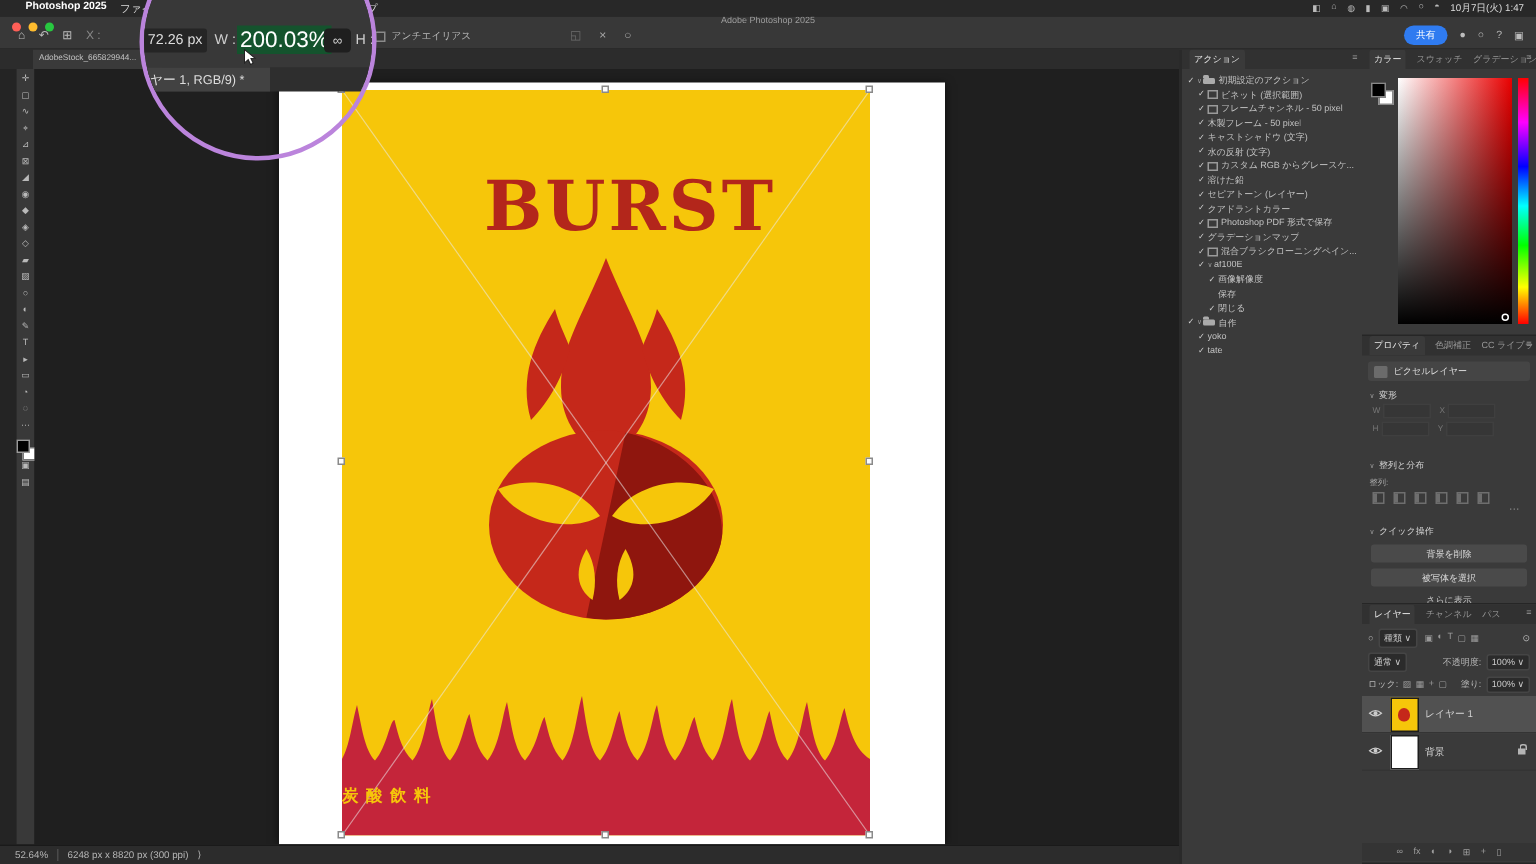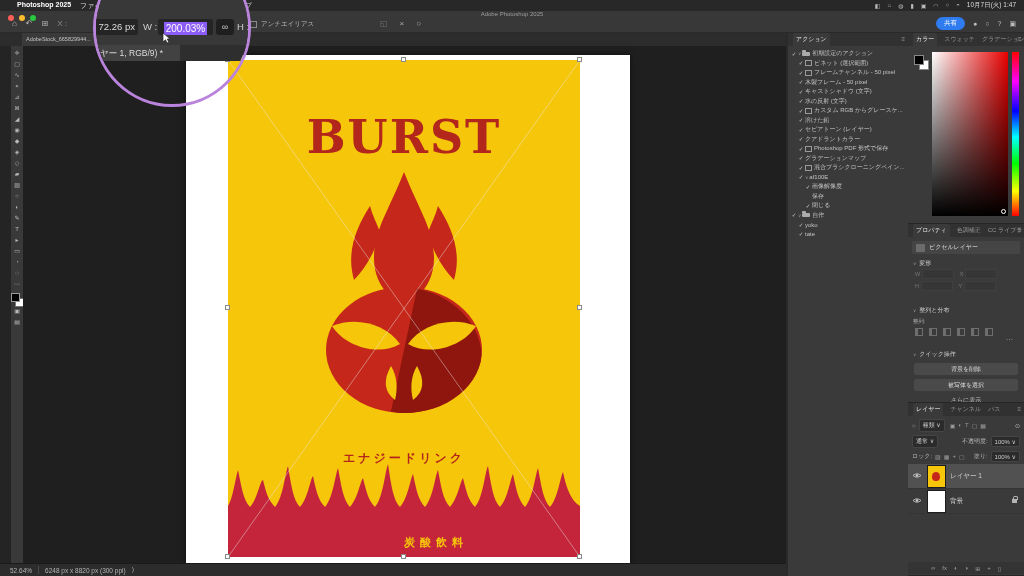--- a/index.html
+++ b/index.html
@@ -46,28 +46,28 @@
   #toolbar .tool{height:11px;line-height:11px;font-size:6px;color:#b9b9b9;text-align:center;width:12px;}
   #swatches{position:relative;width:12px;height:13px;margin-top:3px;}
   #bg-swatch{position:absolute;left:4px;top:5px;width:7px;height:7px;background:#fff;border:1px solid #777;}
   #fg-swatch{position:absolute;left:0;top:0;width:7px;height:7px;background:#000;border:1px solid #999;}
 
   
   #canvas{left:23px;top:46px;width:763px;height:517px;background:#1f1f1f;overflow:hidden;}
   #page{left:163px;top:9px;width:444px;height:508px;background:#ffffff;box-shadow:0 0 6px rgba(0,0,0,.6);}
   #poster{left:42px;top:5px;width:352px;height:497px;background:#F6C60A;outline:1px solid rgba(255,255,255,.6);}
   #poster-art{left:0;top:0;}
-  #burst{left:0;top:50px;width:352px;text-align:center;font-family:"DejaVu Serif","Liberation Serif",serif;
+  #burst{left:16px;top:50px;width:352px;text-align:center;font-family:"DejaVu Serif","Liberation Serif",serif;
          font-weight:800;font-size:46px;letter-spacing:2px;color:#B3261B;}
   #energy{left:0;top:362px;width:352px;text-align:center;font-weight:bold;font-size:19px;
           letter-spacing:5px;color:#A01E12;}
   #energy-jp{left:0;top:390px;width:352px;text-align:center;font-weight:bold;font-size:12px;
              letter-spacing:3px;color:#B3261B;}
-  #poster-footer{left:0;top:463px;width:416px;text-align:center;font-weight:bold;font-size:11px;
-                 letter-spacing:5px;color:#F6C60A;margin-top:12px;}
+  #poster-footer{left:0;top:463px;width:416px;text-align:left;font-weight:bold;font-size:11px;
+                 letter-spacing:5px;color:#F6C60A;}
   .handle{width:5px;height:5px;background:#fdfdfd;border:1px solid #8a8a8a;box-sizing:border-box;z-index:3;}
 
   
   #statusbar{left:0;top:563px;width:786px;height:13px;background:#2c2c2c;border-top:1px solid #1a1a1a;
              display:flex;align-items:center;gap:6px;font-size:6.5px;color:#b5b5b5;
              padding:0 10px;box-sizing:border-box;}
   #statusbar .sep{width:1px;height:8px;background:#4a4a4a;}
 
   
   .panel-tabs{height:13px;background:#313131;display:flex;align-items:center;gap:7px;
@@ -137,21 +137,21 @@
   
   #loupe{left:93px;top:-51px;width:152px;height:152px;border-radius:50%;border:3px solid #bb84dc;
          overflow:hidden;z-index:60;}
   #loupe .bd1{position:absolute;left:0;top:0;width:152px;height:93px;background:#383838;}
   #loupe .bd2{position:absolute;left:0;top:93px;width:152px;height:16px;background:#2e2e2e;}
   #lp-yval{position:absolute;left:-8px;top:67px;width:50px;height:16px;background:#252525;border-radius:2px;
            color:#ddd;font-size:9.5px;line-height:16px;text-align:right;padding-right:3px;box-sizing:border-box;}
   #lp-wlab{position:absolute;left:47px;top:69px;font-size:9.5px;color:#cfcfcf;}
   #lp-wbox{position:absolute;left:62px;top:67px;width:55px;height:16px;background:#252525;border-radius:2px;
            line-height:16px;text-align:center;}
-  #lp-wbox span{background:#8b5cf6;color:#fff;font-size:10px;padding:1px 2px;}
+  #lp-wbox span{background:#14532d;color:#fff;font-size:15px;padding:1px 2px;}
   #lp-link{position:absolute;left:120px;top:67px;width:18px;height:16px;background:#1f1f1f;border-radius:3px;
            color:#ccc;font-size:9px;line-height:16px;text-align:center;}
   #lp-hlab{position:absolute;left:141px;top:69px;font-size:9.5px;color:#cfcfcf;white-space:nowrap;}
   #lp-tab{position:absolute;left:-8px;top:93px;width:92px;height:16px;background:#424242;color:#ddd;
           font-size:8.5px;line-height:16px;padding-left:12px;box-sizing:border-box;white-space:nowrap;}
   #lp-cursor{position:absolute;left:66px;top:80px;}
 </style>
 </head>
 <body>
 
@@ -264,21 +264,20 @@
           C255,438 257,412 260,406 C263,424 265,440 272,447
           C280,438 282,420 285,414 C288,428 290,440 297,447
           C305,438 307,416 310,408 C313,424 315,440 322,447
           C330,438 332,418 335,412 C338,426 342,440 352,446
           L352,497 Z"></path>
 
         <line x1="0" y1="0" x2="352" y2="497" stroke="rgba(235,235,235,0.55)" stroke-width="0.8"></line>
         <line x1="352" y1="0" x2="0" y2="497" stroke="rgba(235,235,235,0.55)" stroke-width="0.8"></line>
       </svg>
       <div id="burst" class="abs">BURST</div>
-      <div id="energy-jp" class="abs">エナジードリンク</div>
       <div id="poster-footer" class="abs">炭酸飲料</div>
       <span id="handles" style="display:contents"></span>
     <div class="handle abs" style="left: -3px; top: -3px;"></div><div class="handle abs" style="left: 173px; top: -3px;"></div><div class="handle abs" style="left: 349px; top: -3px;"></div><div class="handle abs" style="left: -3px; top: 245px;"></div><div class="handle abs" style="left: 349px; top: 245px;"></div><div class="handle abs" style="left: -3px; top: 494px;"></div><div class="handle abs" style="left: 173px; top: 494px;"></div><div class="handle abs" style="left: 349px; top: 494px;"></div></div>
   </div>
 </div>
 
 <div id="statusbar" class="abs">
   <span>52.64%</span>
   <span class="sep"></span>
   <span>6248 px x 8820 px (300 ppi)</span>

